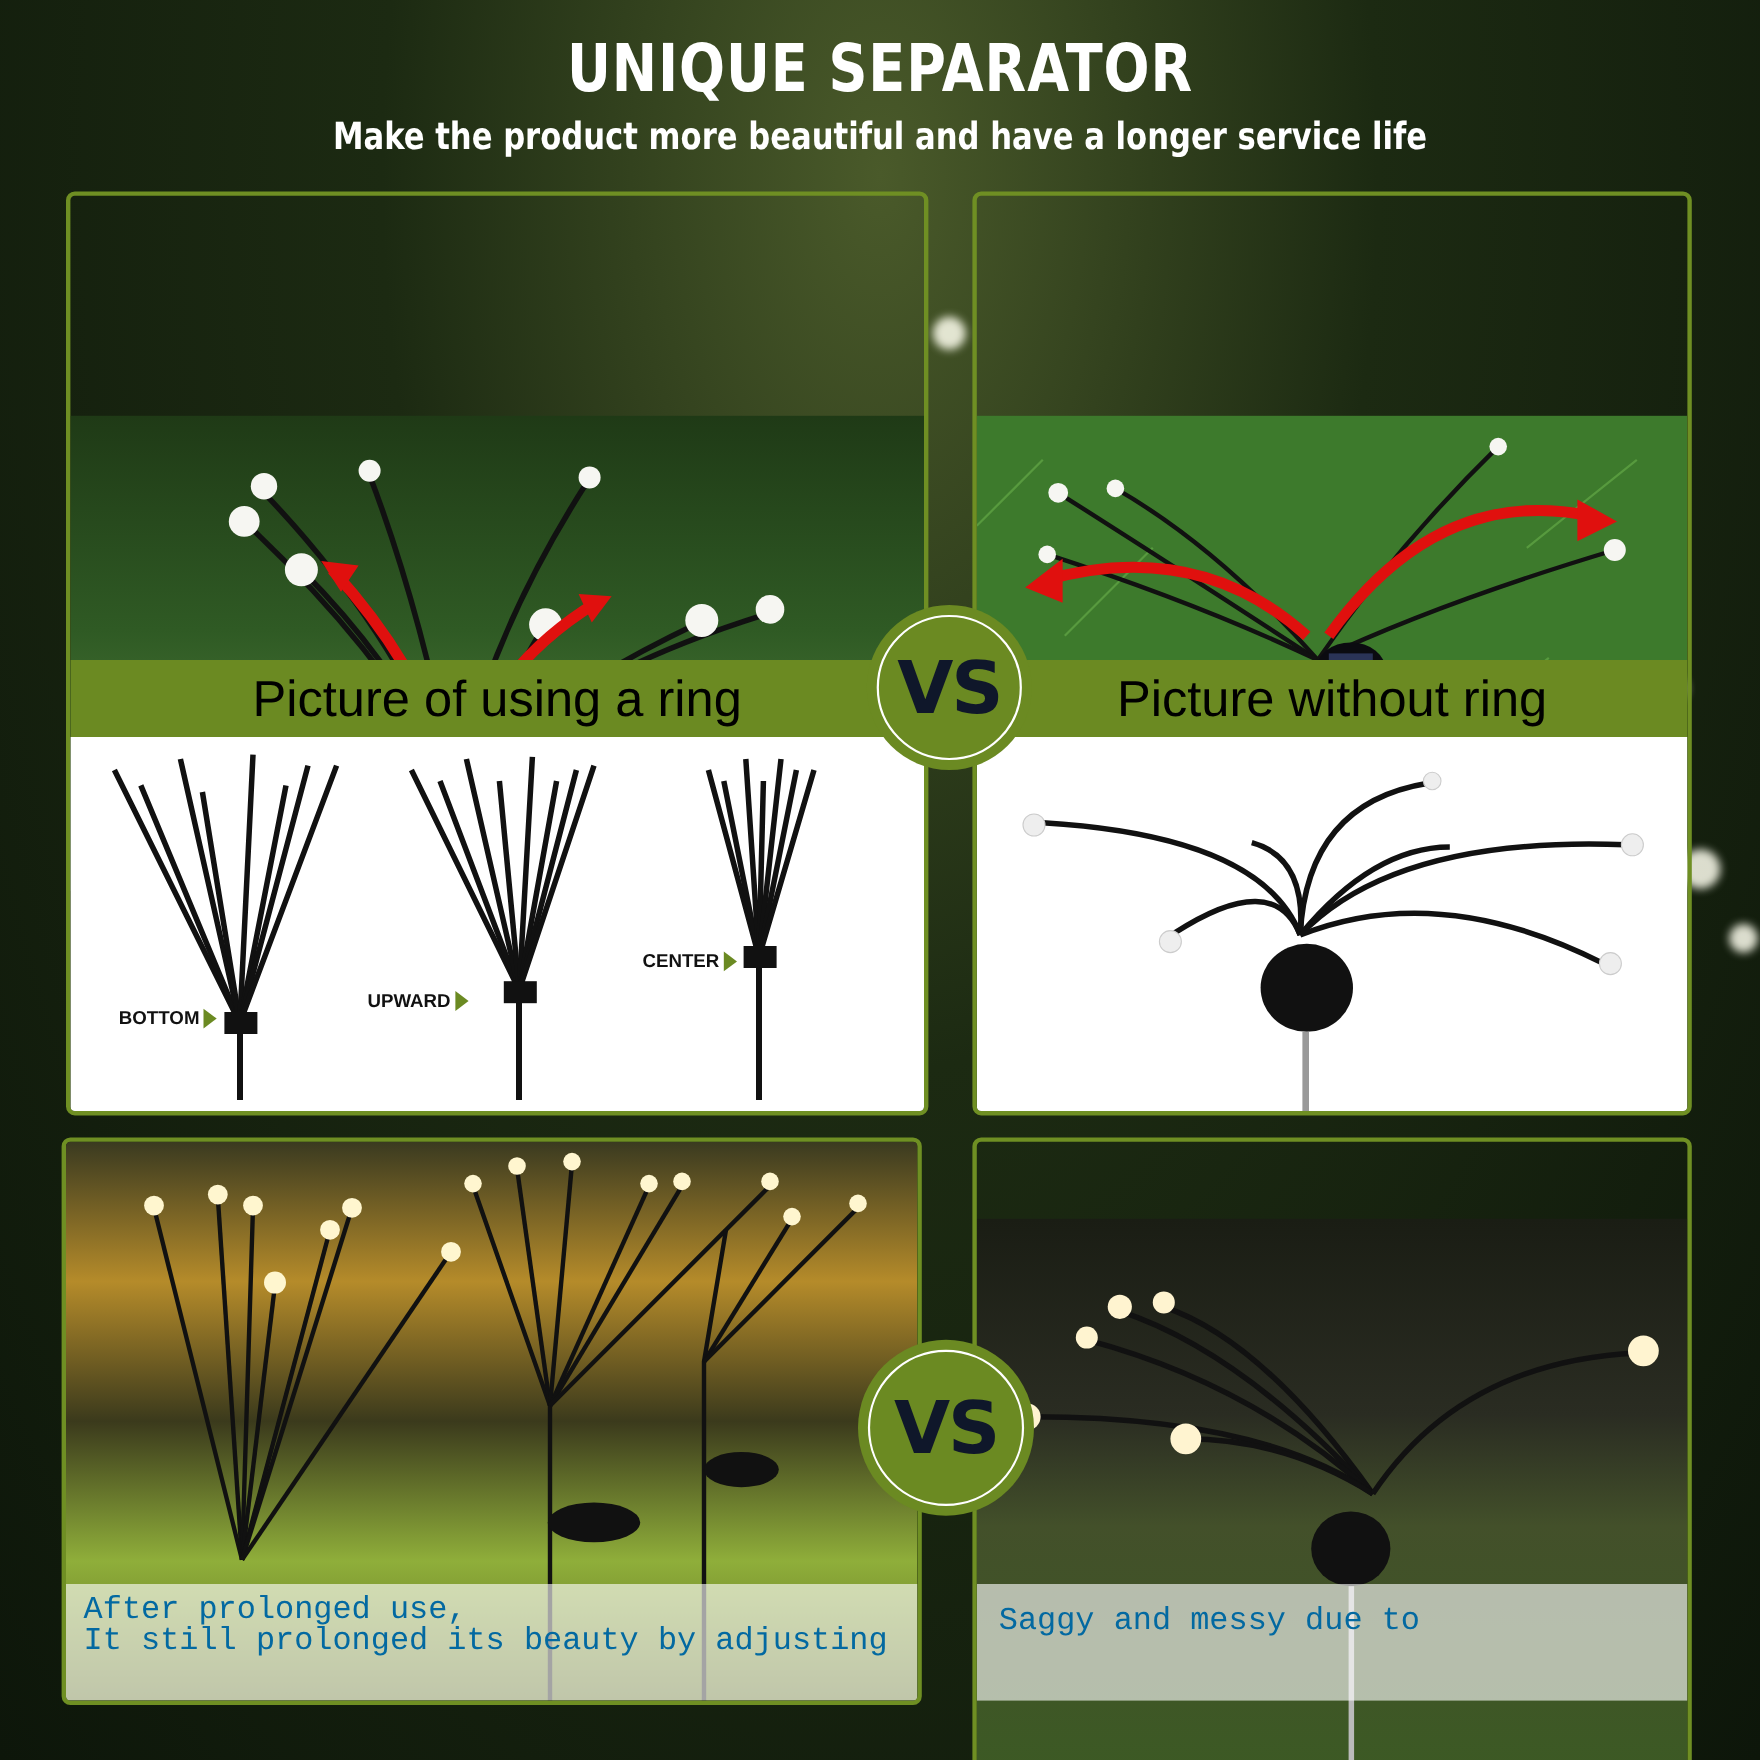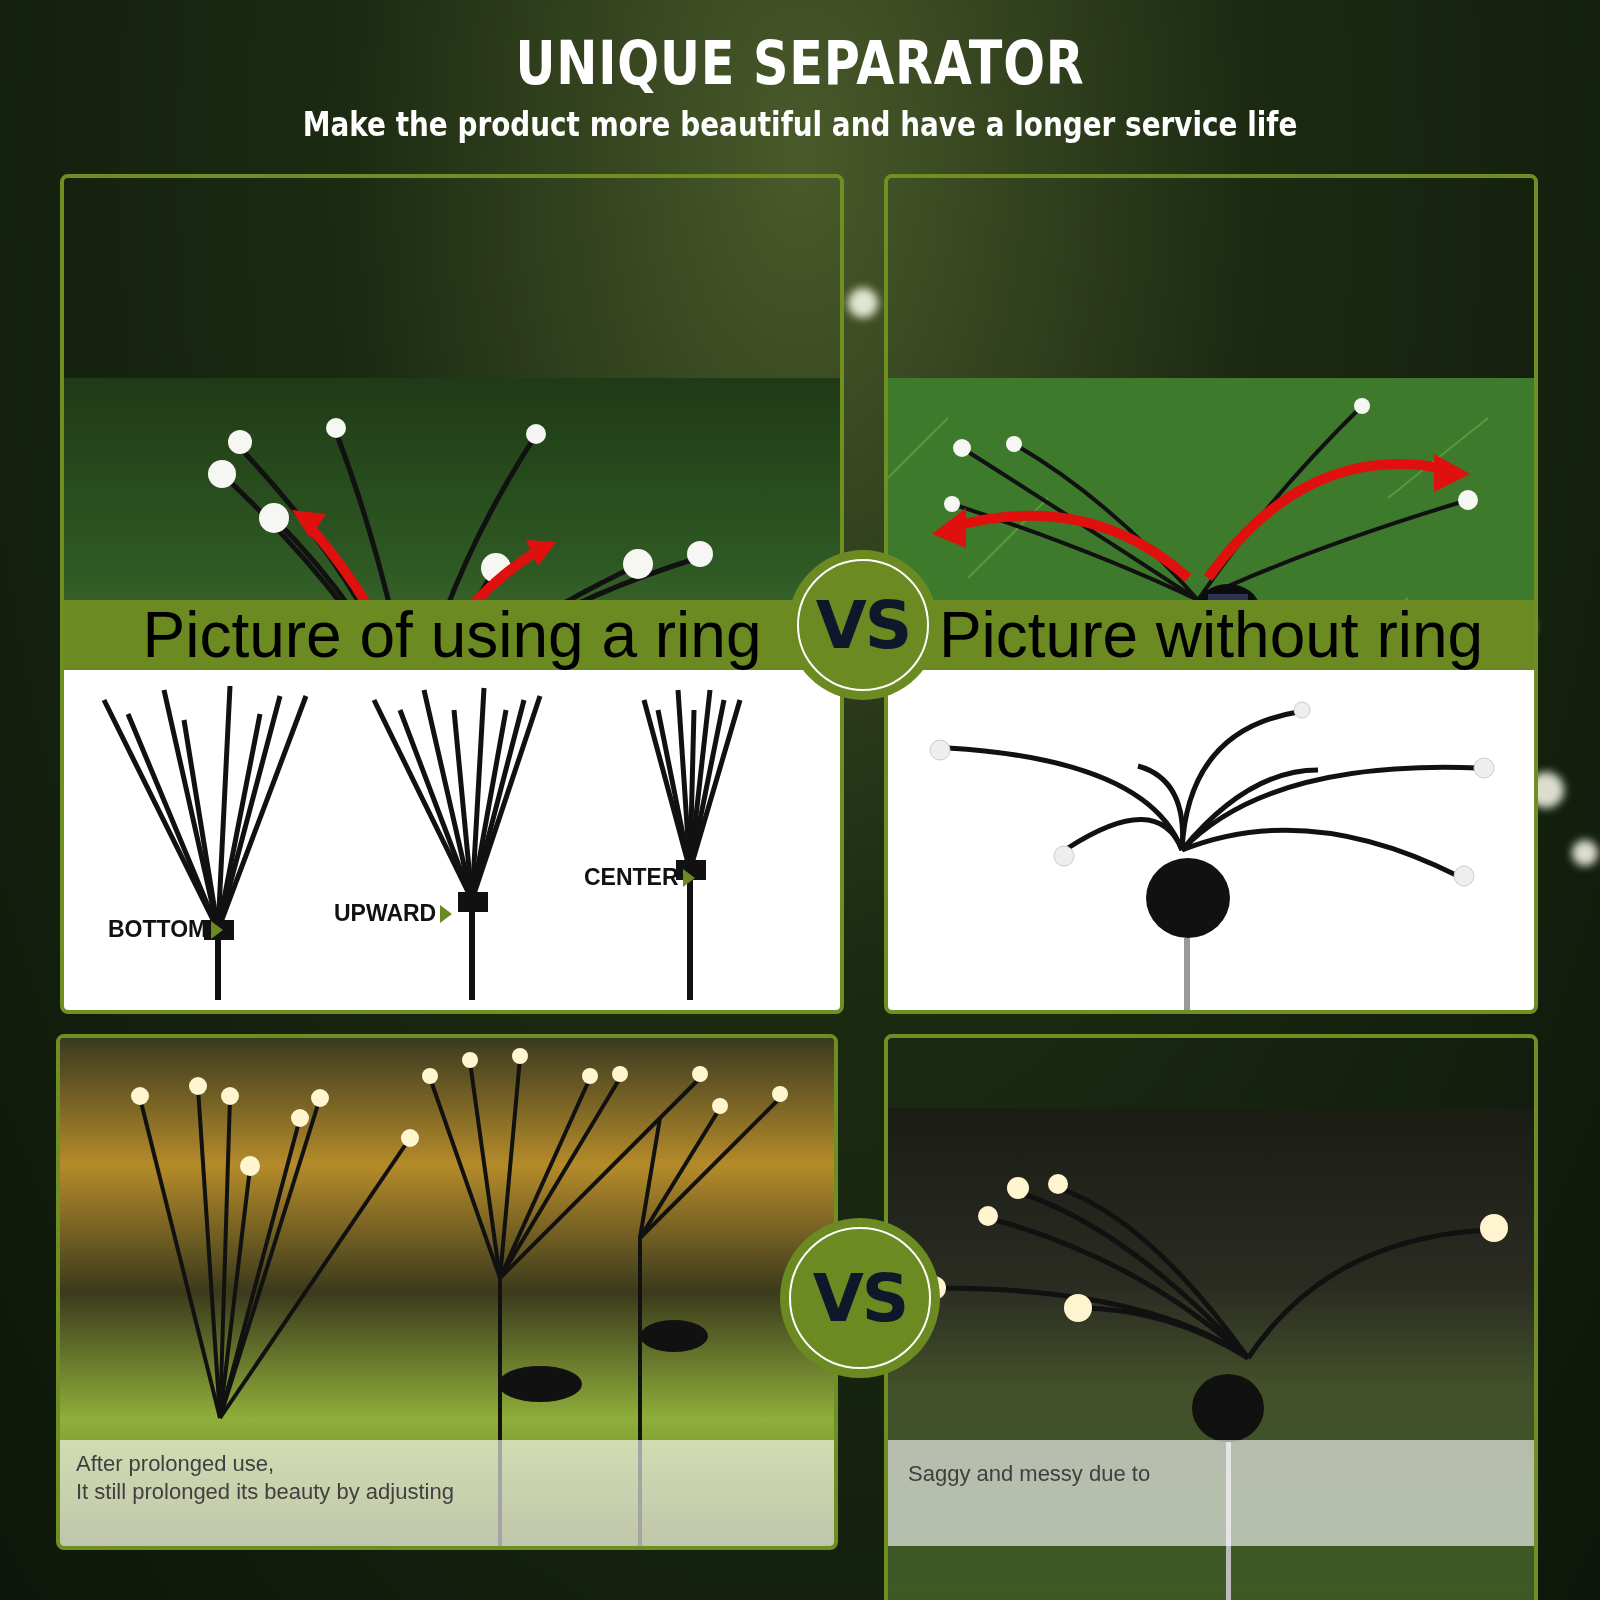--- a/index.html
+++ b/index.html
@@ -7,29 +7,29 @@
     background: radial-gradient(ellipse at 50% 10%, #4a5a2a 0%, #1c2a12 40%, #0d160a 100%);
     font-family:"DejaVu Sans",sans-serif;}
   .bokeh{position:absolute;border-radius:50%;background:rgba(255,255,240,0.85);filter:blur(4px);}
   .title{position:absolute;left:0;width:1600px;top:28px;text-align:center;color:#fff;
     font-family:"DejaVu Sans",sans-serif;font-size:60px;font-weight:bold;letter-spacing:1px;transform:scaleX(0.82);}
   .subtitle{position:absolute;left:0;width:1600px;top:104px;text-align:center;color:#fff;
     font-size:34px;font-weight:bold;transform:scaleX(0.82);}
   .panel{position:absolute;border:4px solid #6f8f23;border-radius:8px;overflow:hidden;box-sizing:border-box;}
   .photo{position:absolute;left:0;top:0;width:100%;height:100%;}
   .bar{position:absolute;background:#6b8a22;color:#000;font-family:"Liberation Sans",sans-serif;
-    font-size:64px;display:flex;align-items:center;justify-content:center;}
+    font-size:46px;display:flex;align-items:center;justify-content:center;}
   .vs{position:absolute;width:150px;height:150px;border-radius:50%;background:#6b8a22;
     display:flex;align-items:center;justify-content:center;}
   .vs-ring{position:absolute;left:9px;top:9px;right:9px;bottom:9px;border:2px solid #fff;border-radius:50%;}
   .vs-text{color:#0f172a;font-family:"DejaVu Sans",sans-serif;font-size:66px;font-weight:bold;letter-spacing:-2px;}
-  .label{position:absolute;font-family:"Liberation Sans",sans-serif;font-weight:bold;font-size:23px;color:#111;display:flex;align-items:center;gap:4px;}
+  .label{position:absolute;font-family:"Liberation Sans",sans-serif;font-weight:bold;font-size:17px;color:#111;display:flex;align-items:center;gap:4px;}
   .tri{width:0;height:0;border-top:9px solid transparent;border-bottom:9px solid transparent;border-left:12px solid #6b8a22;}
-  .caption{position:absolute;background:rgba(255,255,255,0.62);color:#404040;
-    font-family:Liberation Sans, sans-serif;font-size:22px;line-height:28px;box-sizing:border-box;}
+  .caption{position:absolute;background:rgba(255,255,255,0.62);color:#0369a1;
+    font-family:Liberation Mono, monospace;font-size:29px;line-height:28px;box-sizing:border-box;}
   svg{display:block;}
 </style>
 </head>
 <body>
 
 <div class="bokeh" style="left:848px;top:288px;width:30px;height:30px;"></div>
 <div class="bokeh" style="left:1528px;top:772px;width:36px;height:36px;"></div>
 <div class="bokeh" style="left:1510px;top:614px;width:24px;height:24px;"></div>
 <div class="bokeh" style="left:1572px;top:840px;width:26px;height:26px;"></div>
 

